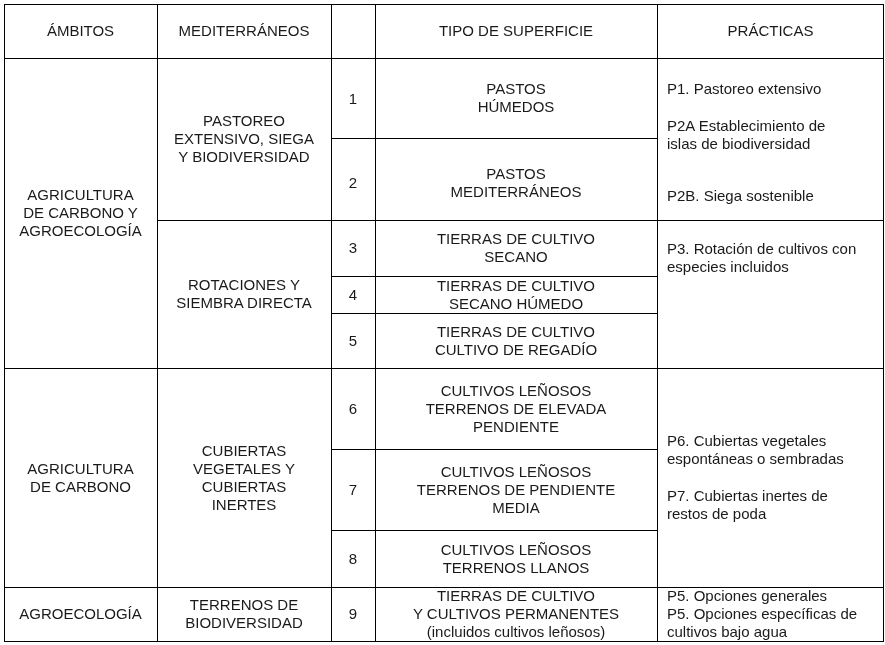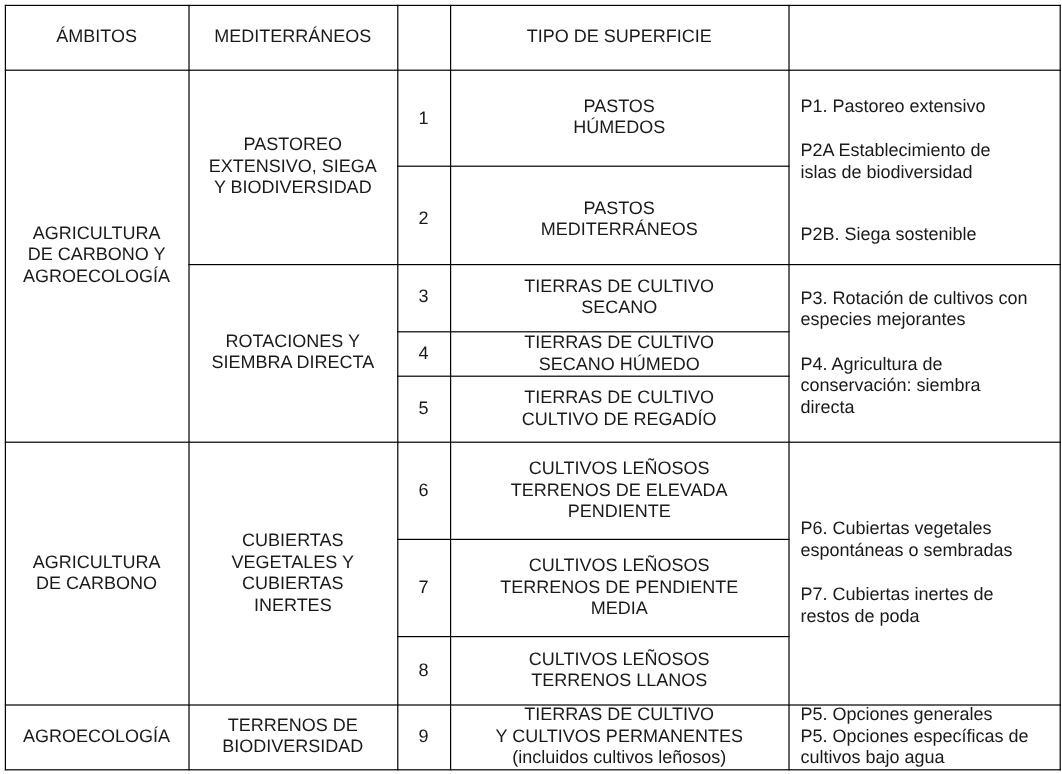--- a/index.html
+++ b/index.html
@@ -40,20 +40,23 @@
   <div class="line" style="left:327px;top:526px;width:327px;height:1px"></div>
 
   <div class="cell" style="left:0;top:0;width:153px;height:54px">
       <span>ÁMBITOS</span>
     </div>
   <div class="cell" style="left:153px;top:0;width:174px;height:54px">
       <span>MEDITERRÁNEOS</span>
     </div>
   <div class="cell" style="left:371px;top:0;width:282px;height:54px">
       <span>TIPO DE SUPERFICIE</span>
+    </div>
+  <div class="cell" style="left:653px;top:0;width:227px;height:54px">
+      <span>PRÁCTICAS</span>
     </div>
 
   <div class="cell" style="left:0;top:54px;width:153px;height:310px">
       <span class="txt">AGRICULTURA
 DE CARBONO Y
 AGROECOLOGÍA</span>
     </div>
   <div class="cell" style="left:0;top:364px;width:153px;height:219px">
       <span class="txt">AGRICULTURA
 DE CARBONO</span>
@@ -161,24 +164,21 @@
     <div>
       <p style="margin-bottom:19px">P1. Pastoreo extensivo</p>
       <p style="margin-bottom:34px">P2A Establecimiento de
 islas de biodiversidad</p>
       <p>P2B. Siega sostenible</p>
     </div>
   </div>
   <div class="cell left prac" style="left:653px;top:216px;width:227px;height:148px;align-items:flex-start;padding-top:20px">
     <div>
       <p style="margin-bottom:19px">P3. Rotación de cultivos con
-especies mejorantes</p>
-      <p>P4. Agricultura de
-conservación: siembra
-directa</p>
+especies incluidos</p>
     </div>
   </div>
   <div class="cell left prac" style="left:653px;top:364px;width:227px;height:219px">
     <div>
       <p style="margin-bottom:19px">P6. Cubiertas vegetales
 espontáneas o sembradas</p>
       <p>P7. Cubiertas inertes de
 restos de poda</p>
     </div>
   </div>

